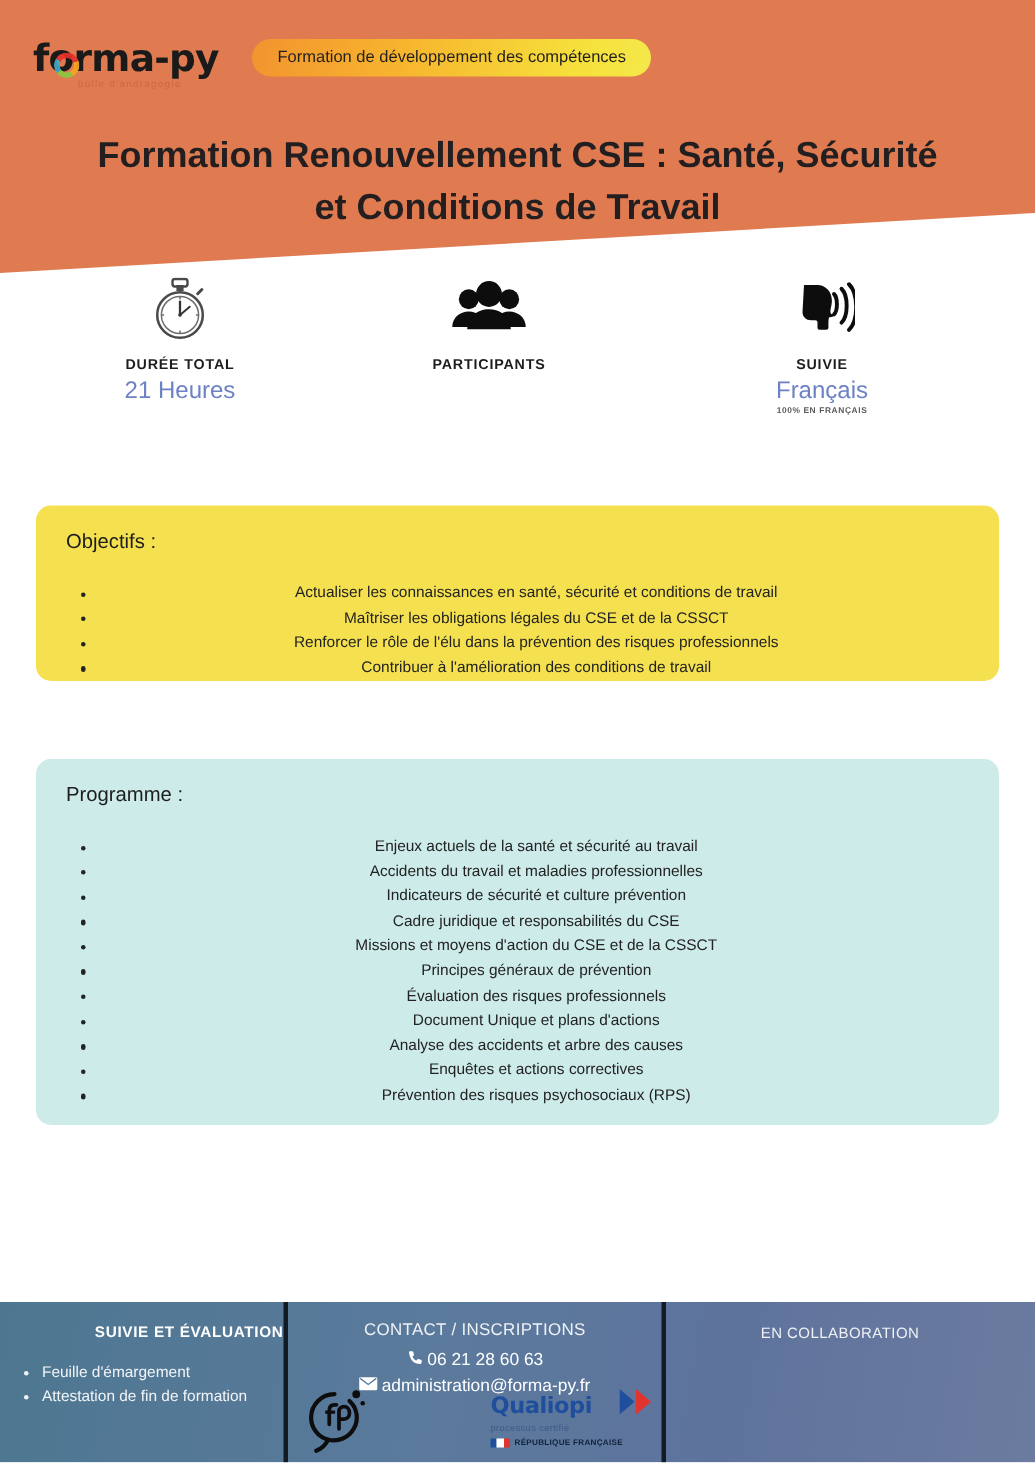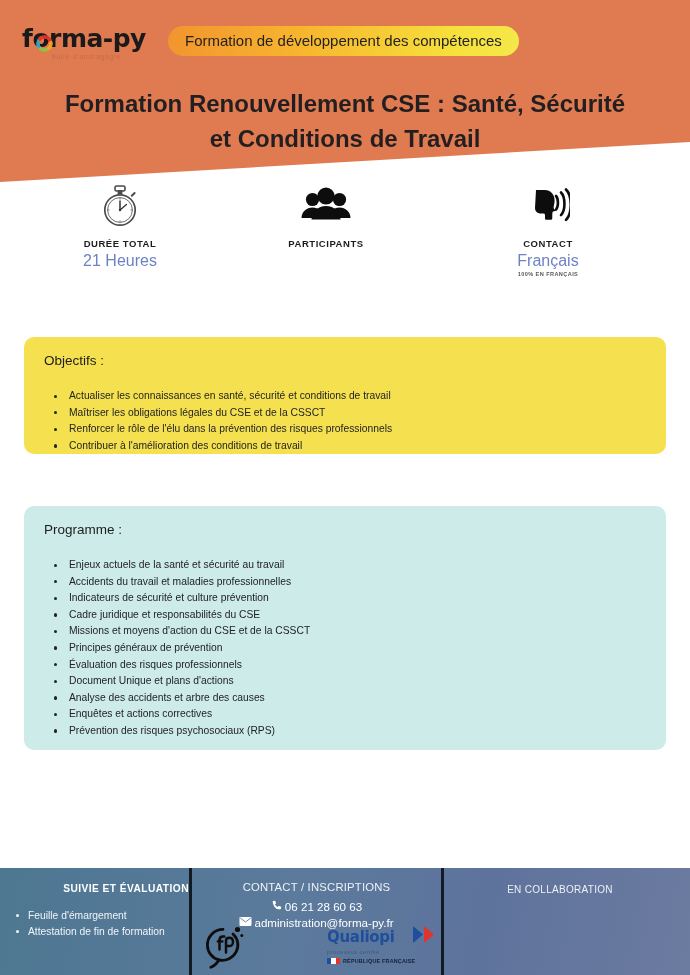--- a/index.html
+++ b/index.html
@@ -65,21 +65,21 @@
     color: #c96a44;
     letter-spacing: 0.9px;
     white-space: nowrap;
   }
   .badge-pill {
     position: absolute;
     left: 168px; top: 26px;
     padding: 6px 17px 7px 17px;
     border-radius: 16px;
     background: linear-gradient(100deg, #f2942f 0%, #f7b52e 38%, #f6e13c 82%, #f4e84a 100%);
-    font-size: 15px;
+    font-size: 11px;
     color: #221f1f;
     white-space: nowrap;
   }
   .main-title {
     position: absolute;
     left: 0; top: 70px;
     width: 690px;
     text-align: center;
     font-size: 24px;
     line-height: 35px;
@@ -151,20 +151,21 @@
   }
   .box-title {
     font-size: 13.5px;
     color: #1d1d1d;
     margin-bottom: 20px;
   }
   .box-list {
     margin: 0;
     padding: 0;
     list-style: none;
+    text-align: center;
   }
   .box-list li {
     position: relative;
     padding-left: 25px;
     font-size: 10.3px;
     line-height: 16.6px;
     color: #232323;
   }
   .box-list li::before {
     content: "";
@@ -356,21 +357,21 @@
 
     <div class="info-cell c3">
       <div class="info-icon">
         <svg width="44" height="42" viewBox="0 0 44 42">
           <path d="M10 3h9c5.5 0 9.6 4.6 9.6 10.4 0 3.2-1 5.2-1 7.2 0 1.2.7 1.9 1.6 2.2.7.3.6 1.1-.2 1.3l-2.4.6c-.4 2.2-.3 4.6-.3 6.6 0 .9-.6 1.5-1.5 1.5h-4.5c-.8 0-1.3-.5-1.3-1.3V28c0-.9-.6-1.5-1.5-1.5h-2.7c-3.3 0-5.8-2.1-5.8-5.5z" fill="#0d0d0d" transform="translate(0,2)"></path>
           <path d="M30 11c2.6 2.6 2.6 11 0 13.6" fill="none" stroke="#0d0d0d" stroke-width="2.6" stroke-linecap="round"></path>
           <path d="M35 7.5c4.6 4.6 4.6 18 0 22.6" fill="none" stroke="#0d0d0d" stroke-width="2.6" stroke-linecap="round"></path>
           <path d="M40 4.5c6.4 6.4 6.4 24 0 30.4" fill="none" stroke="#0d0d0d" stroke-width="2.6" stroke-linecap="round"></path>
         </svg>
       </div>
-      <div class="info-label">CONTACT</div>
+      <div class="info-label">SUIVIE</div>
       <div class="info-value">Français</div>
       <div class="info-sub">100% EN FRANÇAIS</div>
     </div>
 
   </div>
 
   <div class="box box-objectifs">
     <div class="box-title">Objectifs :</div>
     <ul class="box-list">
       <li>Actualiser les connaissances en santé, sécurité et conditions de travail</li>

